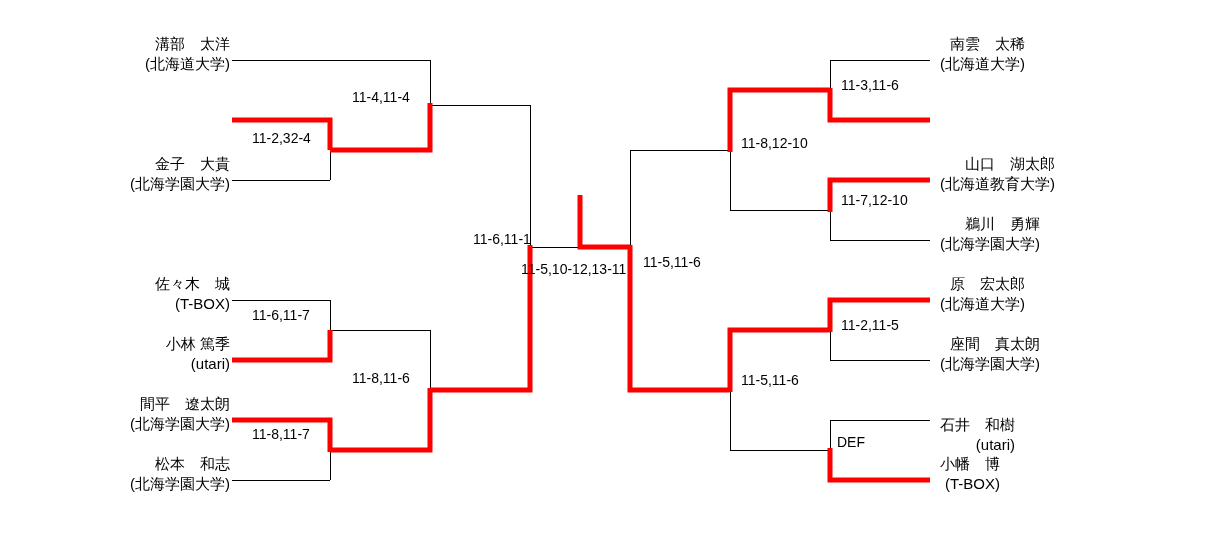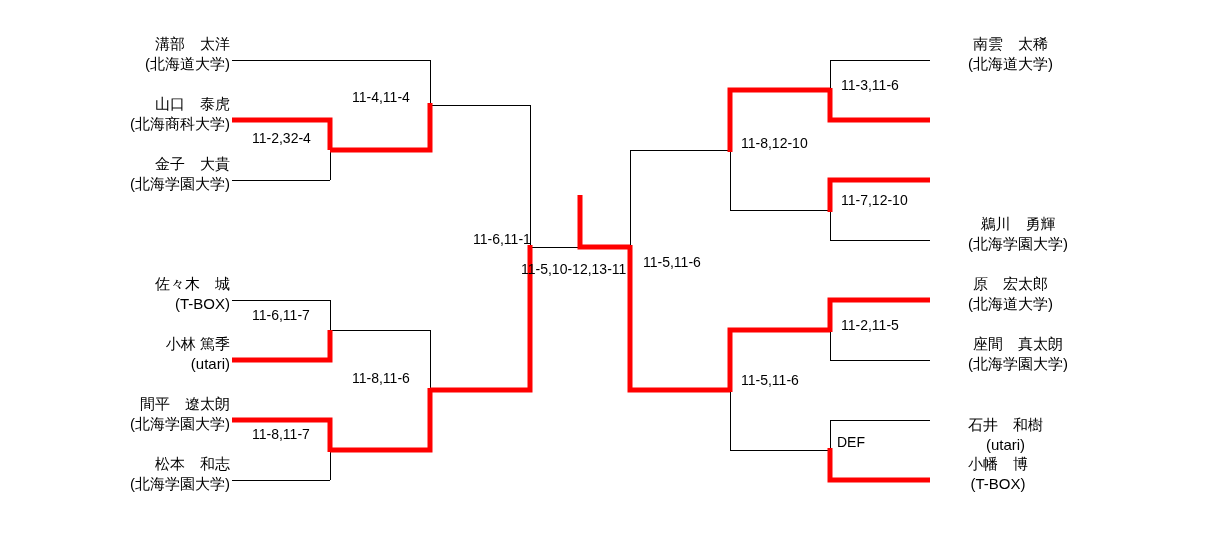--- a/index.html
+++ b/index.html
@@ -5,21 +5,21 @@
   html,body{margin:0;padding:0;background:#ffffff;}
   .stage{
     position:relative;width:1210px;height:560px;background:#ffffff;
     font-family:"Liberation Sans",sans-serif;color:#000000;overflow:hidden;
   }
   .stage svg{position:absolute;left:0;top:0;}
   .player{
     position:absolute;font-size:15px;line-height:20px;white-space:nowrap;
   }
   .player.pl{right:980px;text-align:right;}
-  .player.pr{left:940px;text-align:center;margin-left:28px;}
+  .player.pr{left:940px;text-align:right;}
   .player .nm,.player .cl{display:block;}
   .score{
     position:absolute;font-size:14px;line-height:15px;white-space:nowrap;
   }
 </style>
 </head>
 <body>
 
 <div class="stage">
 
@@ -52,24 +52,20 @@
          M930 480 L830 480 L830 448
          M830 330 L730 330 L730 392
          M730 390 L630 390 L630 245
          M630 247 L580 247 L580 195" fill="none" stroke="#ff0000" stroke-width="5" stroke-linecap="butt" stroke-linejoin="miter"></path>
   </svg>
 
   <div class="player pl" style="top:34px">
     <span class="nm">溝部　太洋</span>
     <span class="cl">(北海道大学)</span>
   </div>
-  <div class="player pl" style="top:94px">
-    <span class="nm">山口　泰虎</span>
-    <span class="cl">(北海商科大学)</span>
-  </div>
   <div class="player pl" style="top:154px">
     <span class="nm">金子　大貴</span>
     <span class="cl">(北海学園大学)</span>
   </div>
   <div class="player pl" style="top:274px">
     <span class="nm">佐々木　城</span>
     <span class="cl">(T-BOX)</span>
   </div>
   <div class="player pl" style="top:334px">
     <span class="nm">小林 篤季</span>
@@ -80,20 +76,24 @@
     <span class="cl">(北海学園大学)</span>
   </div>
   <div class="player pl" style="top:454px">
     <span class="nm">松本　和志</span>
     <span class="cl">(北海学園大学)</span>
   </div>
 
   <div class="player pr" style="top:34px">
     <span class="nm">南雲　太稀</span>
     <span class="cl">(北海道大学)</span>
+  </div>
+  <div class="player pr" style="top:154px">
+    <span class="nm">山口　湖太郎</span>
+    <span class="cl">(北海道教育大学)</span>
   </div>
   <div class="player pr" style="top:214px">
     <span class="nm">鵜川　勇輝</span>
     <span class="cl">(北海学園大学)</span>
   </div>
   <div class="player pr" style="top:274px">
     <span class="nm">原　宏太郎</span>
     <span class="cl">(北海道大学)</span>
   </div>
   <div class="player pr" style="top:334px">

